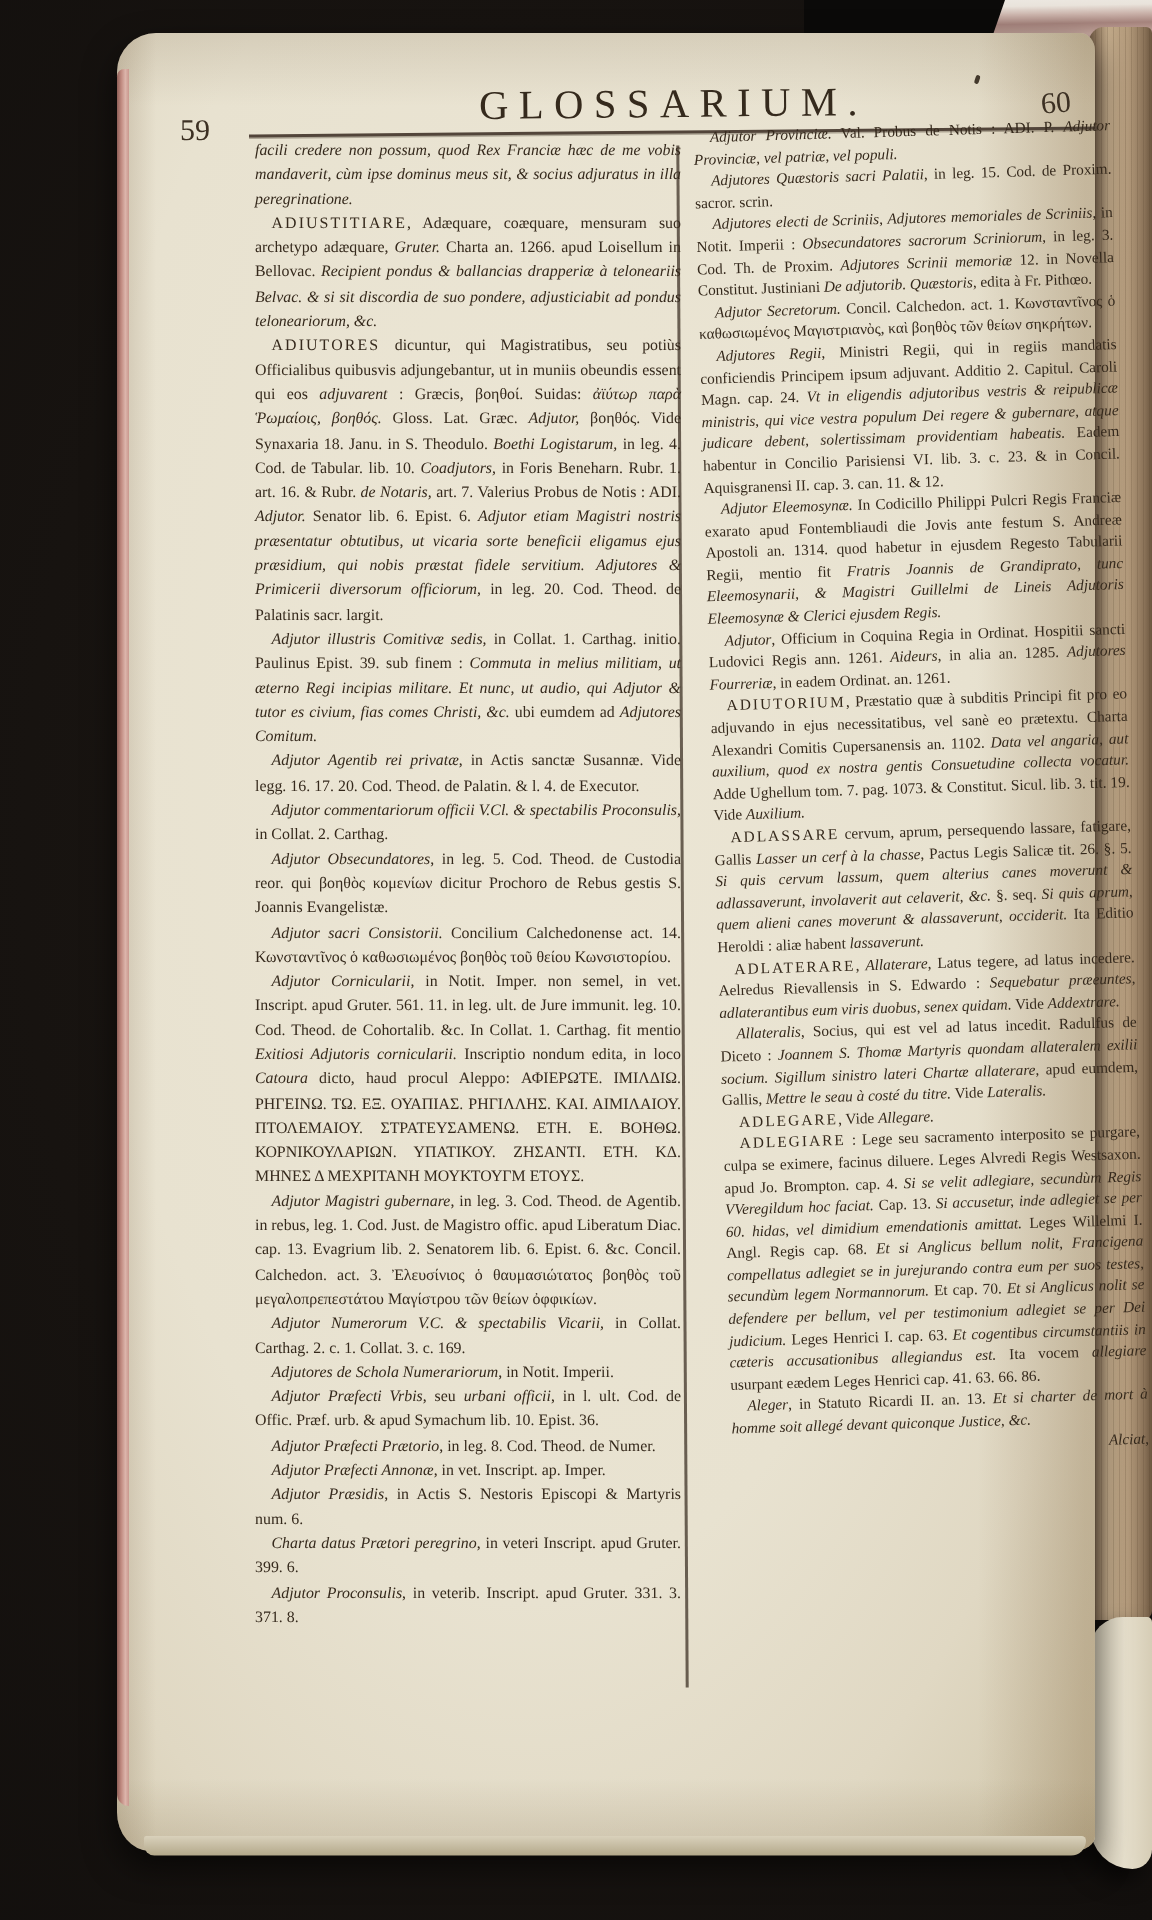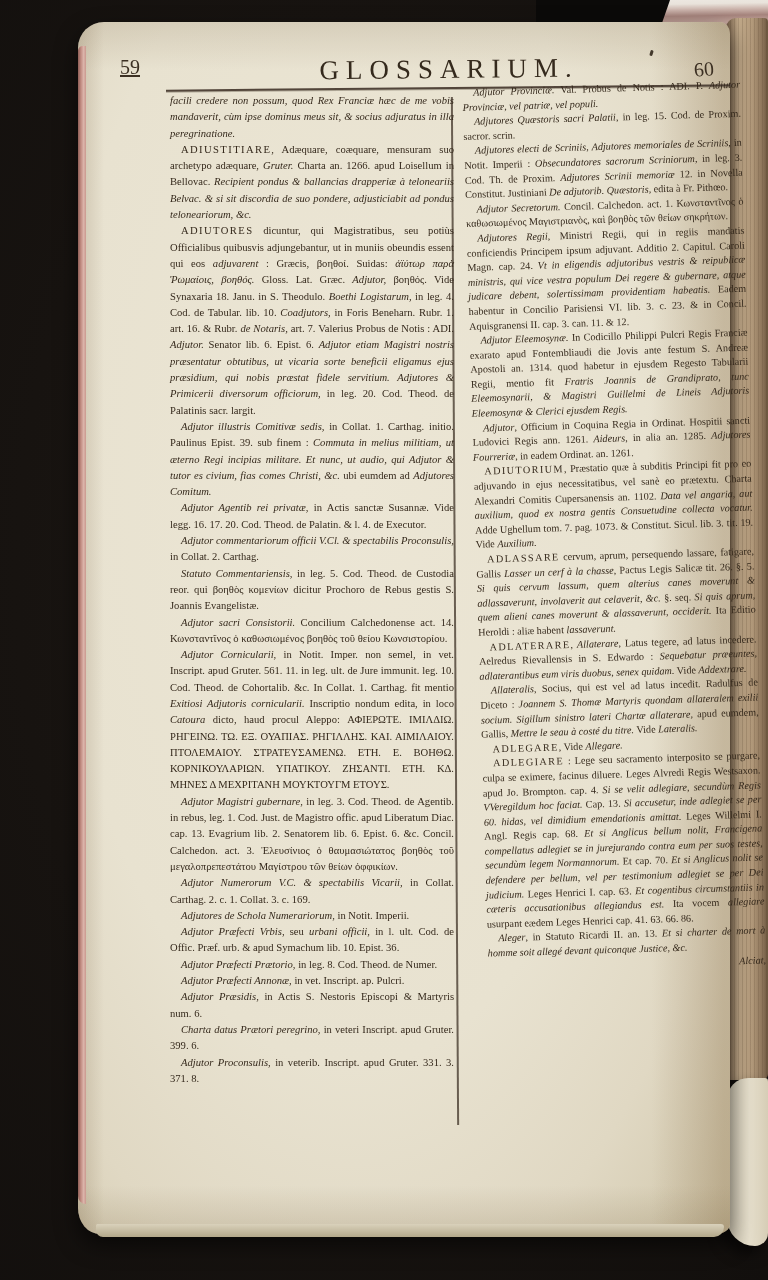--- a/index.html
+++ b/index.html
@@ -35,21 +35,21 @@
       rgba(125,95,55,.28) 99%);}
   .page::after{content:"";position:absolute;inset:0;border-radius:inherit;
     background:linear-gradient(0deg,rgba(120,100,65,.20) 0%,rgba(0,0,0,0) 4%,rgba(0,0,0,0) 96%,
       rgba(120,100,70,.16) 100%);}
   
   .edge-left{position:absolute;left:78px;top:46px;width:8px;height:1158px;
     background:linear-gradient(90deg,#8e5f57 0%,#c08a80 35%,#dcb5ab 70%,#c9988e 100%);
     border-radius:6px 0 0 10px;}
   
   .pagenum{position:absolute;color:#3c3023;font-size:20px;}
-  .pagenum.left{left:120px;top:56px;text-decoration:underline;}
+  .pagenum.left{left:120px;top:76px;}
   .pagenum.right{left:694px;top:58px;transform:rotate(-5deg);}
   .title{position:absolute;left:172px;top:54px;width:554px;text-align:center;
     color:#352a1d;font-size:27px;letter-spacing:7px;transform:rotate(-.6deg);}
   .head-rule{position:absolute;left:166px;top:87px;width:566px;height:2px;
     background:#52453a;transform:rotate(-.55deg);box-shadow:0 1px 0 rgba(70,56,42,.35);}
   .col-rule{position:absolute;left:454px;top:97px;width:2px;height:1028px;
     background:rgba(62,50,38,.75);transform:rotate(-.35deg);}
   
   .col{position:absolute;color:#35291c;text-align:justify;}
   .col.left{left:170px;top:93px;width:284px;font-size:10.6px;line-height:16.3px;}
@@ -86,29 +86,29 @@
   <div class="head-rule"></div>
   <div class="col-rule"></div>
 
   <div class="col left">
       <p class="para noindent"><span class="it">facili credere non possum, quod Rex Franciæ hæc de me vobis mandaverit, cùm ipse dominus meus sit, &amp; socius adjuratus in illa peregrinatione.</span></p>
       <p class="para"><span class="sc">ADIUSTITIARE</span><span>, Adæquare, coæquare, mensuram suo archetypo adæquare, </span><span class="it">Gruter.</span><span> Charta an. 1266. apud Loisellum in Bellovac. </span><span class="it">Recipient pondus &amp; ballancias drapperiæ à teloneariis Belvac. &amp; si sit discordia de suo pondere, adjusticiabit ad pondus teloneariorum, &amp;c.</span></p>
       <p class="para"><span class="sc">ADIUTORES</span><span> dicuntur, qui Magistratibus, seu potiùs Officialibus quibusvis adjungebantur, ut in muniis obeundis essent qui eos </span><span class="it">adjuvarent</span><span> : Græcis, βοηθοί. Suidas: </span><span class="it">ἀϊύτωρ παρὰ Ῥωμαίοις, βοηθός.</span><span> Gloss. Lat. Græc. </span><span class="it">Adjutor,</span><span> βοηθός. Vide Synaxaria 18. Janu. in S. Theodulo. </span><span class="it">Boethi Logistarum,</span><span> in leg. 4. Cod. de Tabular. lib. 10. </span><span class="it">Coadjutors,</span><span> in Foris Beneharn. Rubr. 1. art. 16. &amp; Rubr. </span><span class="it">de Notaris,</span><span> art. 7. Valerius Probus de Notis : ADI. </span><span class="it">Adjutor.</span><span> Senator lib. 6. Epist. 6. </span><span class="it">Adjutor etiam Magistri nostris præsentatur obtutibus, ut vicaria sorte beneficii eligamus ejus præsidium, qui nobis præstat fidele servitium. Adjutores &amp; Primicerii diversorum officiorum,</span><span> in leg. 20. Cod. Theod. de Palatinis sacr. largit.</span></p>
       <p class="para"><span class="it">Adjutor illustris Comitivæ sedis,</span><span> in Collat. 1. Carthag. initio. Paulinus Epist. 39. sub finem : </span><span class="it">Commuta in melius militiam, ut æterno Regi incipias militare. Et nunc, ut audio, qui Adjutor &amp; tutor es civium, fias comes Christi, &amp;c.</span><span> ubi eumdem ad </span><span class="it">Adjutores Comitum.</span></p>
       <p class="para"><span class="it">Adjutor Agentib rei privatæ</span><span>, in Actis sanctæ Susannæ. Vide legg. 16. 17. 20. Cod. Theod. de Palatin. &amp; l. 4. de Executor.</span></p>
       <p class="para"><span class="it">Adjutor commentariorum officii V.Cl. &amp; spectabilis Proconsulis,</span><span> in Collat. 2. Carthag.</span></p>
-      <p class="para"><span class="it">Statuto Commentariensis</span><span>, in leg. 5. Cod. Theod. de Custodia reor. qui βοηθὸς κομενίων dicitur Prochoro de Rebus gestis S. Joannis Evangelistæ.</span></p>
+      <p class="para"><span class="it">Adjutor Obsecundatores</span><span>, in leg. 5. Cod. Theod. de Custodia reor. qui βοηθὸς κομενίων dicitur Prochoro de Rebus gestis S. Joannis Evangelistæ.</span></p>
       <p class="para"><span class="it">Adjutor sacri Consistorii.</span><span> Concilium Calchedonense act. 14. Κωνσταντῖνος ὁ καθωσιωμένος βοηθὸς τοῦ θείου Κωνσιστορίου.</span></p>
       <p class="para"><span class="it">Adjutor Cornicularii</span><span>, in Notit. Imper. non semel, in vet. Inscript. apud Gruter. 561. 11. in leg. ult. de Jure immunit. leg. 10. Cod. Theod. de Cohortalib. &amp;c. In Collat. 1. Carthag. fit mentio </span><span class="it">Exitiosi Adjutoris cornicularii.</span><span> Inscriptio nondum edita, in loco </span><span class="it">Catoura</span><span> dicto, haud procul Aleppo: ΑΦΙΕΡΩΤΕ. ΙΜΙΛΔΙΩ. ΡΗΓΕΙΝΩ. ΤΩ. ΕΞ. ΟΥΑΠΙΑΣ. ΡΗΓΙΛΛΗΣ. ΚΑΙ. ΑΙΜΙΛΑΙΟΥ. ΠΤΟΛΕΜΑΙΟΥ. ΣΤΡΑΤΕΥΣΑΜΕΝΩ. ΕΤΗ. Ε. ΒΟΗΘΩ. ΚΟΡΝΙΚΟΥΛΑΡΙΩΝ. ΥΠΑΤΙΚΟΥ. ΖΗΣΑΝΤΙ. ΕΤΗ. ΚΔ. ΜΗΝΕΣ Δ ΜΕΧΡΙΤΑΝΗ ΜΟΥΚΤΟΥΓΜ ΕΤΟΥΣ.</span></p>
       <p class="para"><span class="it">Adjutor Magistri gubernare</span><span>, in leg. 3. Cod. Theod. de Agentib. in rebus, leg. 1. Cod. Just. de Magistro offic. apud Liberatum Diac. cap. 13. Evagrium lib. 2. Senatorem lib. 6. Epist. 6. &amp;c. Concil. Calchedon. act. 3. Ἐλευσίνιος ὁ θαυμασιώτατος βοηθὸς τοῦ μεγαλοπρεπεστάτου Μαγίστρου τῶν θείων ὀφφικίων.</span></p>
       <p class="para"><span class="it">Adjutor Numerorum V.C. &amp; spectabilis Vicarii,</span><span> in Collat. Carthag. 2. c. 1. Collat. 3. c. 169.</span></p>
       <p class="para"><span class="it">Adjutores de Schola Numerariorum</span><span>, in Notit. Imperii.</span></p>
       <p class="para"><span class="it">Adjutor Præfecti Vrbis</span><span>, seu </span><span class="it">urbani officii</span><span>, in l. ult. Cod. de Offic. Præf. urb. &amp; apud Symachum lib. 10. Epist. 36.</span></p>
       <p class="para"><span class="it">Adjutor Præfecti Prætorio</span><span>, in leg. 8. Cod. Theod. de Numer.</span></p>
-      <p class="para"><span class="it">Adjutor Præfecti Annonæ</span><span>, in vet. Inscript. ap. Pulcri.</span></p>
+      <p class="para"><span class="it">Adjutor Præfecti Annonæ</span><span>, in vet. Inscript. ap. Imper.</span></p>
       <p class="para"><span class="it">Adjutor Præsidis</span><span>, in Actis S. Nestoris Episcopi &amp; Martyris num. 6.</span></p>
       <p class="para"><span class="it">Charta datus Prætori peregrino</span><span>, in veteri Inscript. apud Gruter. 399. 6.</span></p>
       <p class="para"><span class="it">Adjutor Proconsulis</span><span>, in veterib. Inscript. apud Gruter. 331. 3. 371. 8.</span></p>
     </div>
   <div class="col right">
       <p class="para"><span class="it">Adjutor Provinciæ.</span><span> Val. Probus de Notis : ADI. P. </span><span class="it">Adjutor Provinciæ, vel patriæ, vel populi.</span></p>
       <p class="para"><span class="it">Adjutores Quæstoris sacri Palatii</span><span>, in leg. 15. Cod. de Proxim. sacror. scrin.</span></p>
       <p class="para"><span class="it">Adjutores electi de Scriniis, Adjutores memoriales de Scriniis</span><span>, in Notit. Imperii : </span><span class="it">Obsecundatores sacrorum Scriniorum,</span><span> in leg. 3. Cod. Th. de Proxim. </span><span class="it">Adjutores Scrinii memoriæ</span><span> 12. in Novella Constitut. Justiniani </span><span class="it">De adjutorib. Quæstoris,</span><span> edita à Fr. Pithœo.</span></p>
       <p class="para"><span class="it">Adjutor Secretorum.</span><span> Concil. Calchedon. act. 1. Κωνσταντῖνος ὁ καθωσιωμένος Μαγιστριανὸς, καὶ βοηθὸς τῶν θείων σηκρήτων.</span></p>
       <p class="para"><span class="it">Adjutores Regii</span><span>, Ministri Regii, qui in regiis mandatis conficiendis Principem ipsum adjuvant. Additio 2. Capitul. Caroli Magn. cap. 24. </span><span class="it">Vt in eligendis adjutoribus vestris &amp; reipublicæ ministris, qui vice vestra populum Dei regere &amp; gubernare, atque judicare debent, solertissimam providentiam habeatis.</span><span> Eadem habentur in Concilio Parisiensi VI. lib. 3. c. 23. &amp; in Concil. Aquisgranensi II. cap. 3. can. 11. &amp; 12.</span></p>

